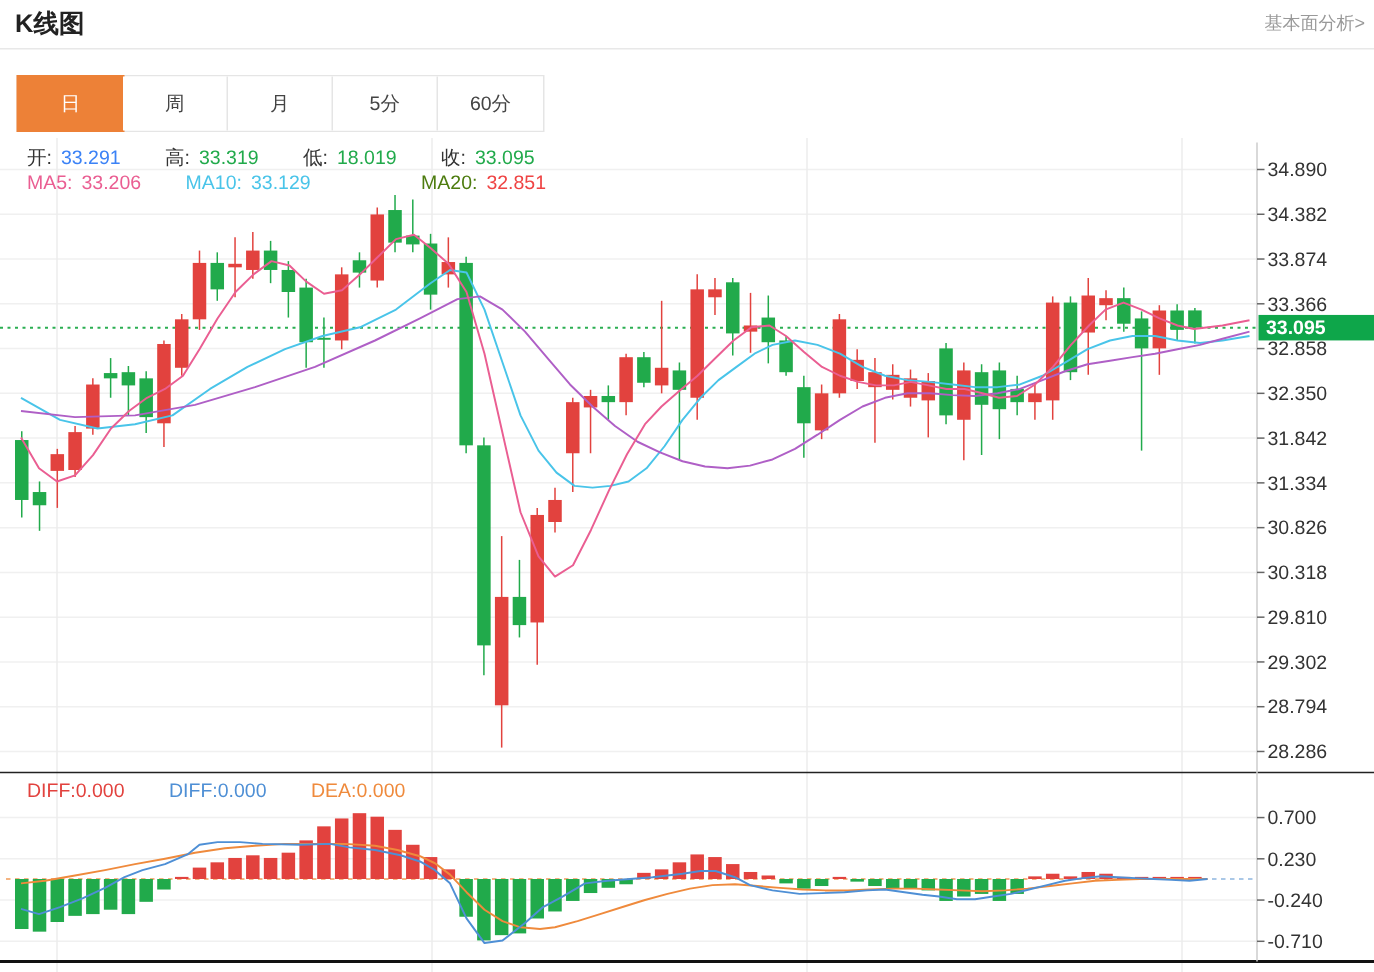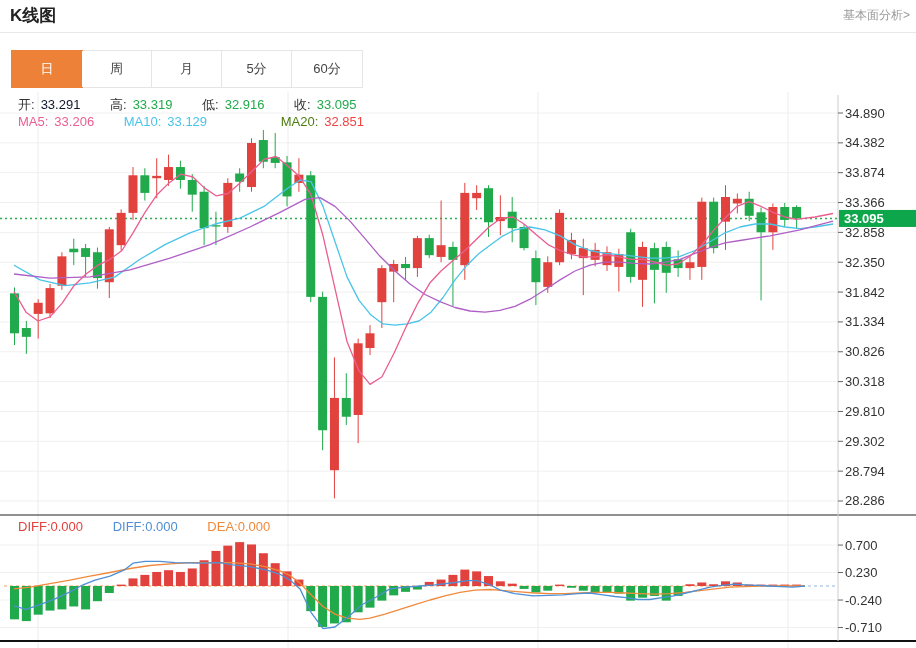--- a/index.html
+++ b/index.html
@@ -449,23 +449,23 @@
 
 <div class="tabs" id="tabs">
     <div class="tab active">日</div>
     <div class="tab">周</div>
     <div class="tab">月</div>
     <div class="tab">5分</div>
     <div class="tab">60分</div>
   </div>
 
 <div class="inforow" style="top:96px;">
-  <span>开:</span><span id="q-open" style="color: #0f172a;">33.291</span><span class="gap"></span>
+  <span>开:</span><span id="q-open" style="color: #3b82f6;">33.291</span><span class="gap"></span>
   <span>高:</span><span id="q-high" style="color: rgb(33, 170, 75);">33.319</span><span class="gap"></span>
-  <span>低:</span><span id="q-low" style="color: rgb(33, 170, 75);">32.916</span><span class="gap"></span>
+  <span>低:</span><span id="q-low" style="color: rgb(33, 170, 75);">18.019</span><span class="gap"></span>
   <span>收:</span><span id="q-close" style="color: rgb(33, 170, 75);">33.095</span>
 </div>
 
 <div class="inforow" style="top:114px;">
   <span id="ma5l" style="color: rgb(234, 94, 146);">MA5:</span><span id="ma5v" style="color: rgb(234, 94, 146);">33.206</span><span class="gap"></span>
   <span id="ma10l" style="color: rgb(73, 196, 233);">MA10:</span><span id="ma10v" style="color: rgb(73, 196, 233);">33.129</span><span class="gap"></span>
   <span id="ma20l" style="color: #4d7c0f; margin-left: 44px;">MA20:</span><span id="ma20v" style="color: #ef4444;">32.851</span>
 </div>
 
 <div class="inforow" style="top:519px;">

